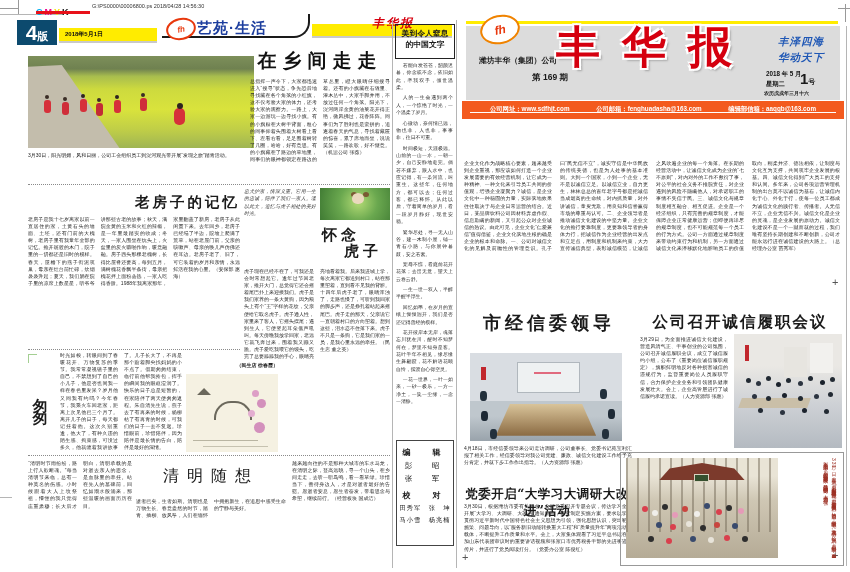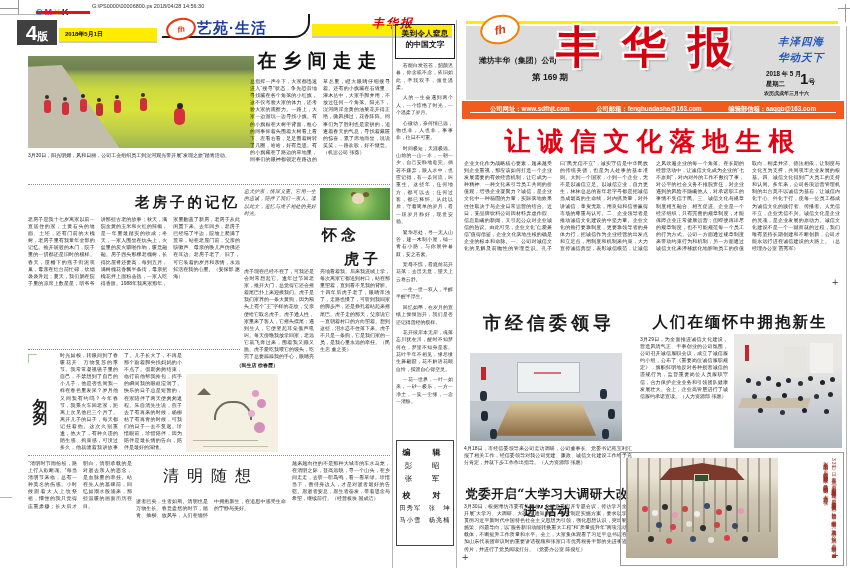--- a/index.html
+++ b/index.html
@@ -12,21 +12,21 @@
   .dotted-h{border-top:1px dotted #8a8a8a;height:0;}
   .vline{width:1px;background:#b5b5b5;}
   .hline{height:1px;background:#b5b5b5;}
   .plus{font-size:11px;color:#555;line-height:1;}
   
   .cmyk span{font-weight:bold;font-size:9px;letter-spacing:2px;}
   .c-c{color:#00aeef}.c-m{color:#ec008c}.c-y{color:#f5e400}.c-k{color:#111}
   .proofpath{font-size:5.5px;color:#333;}
   .redline{background:#e8111a;}
   
-  .pagebox{background:#404040;color:#fff;text-align:center;line-height:25px;}
+  .pagebox{background:#0c4a6e;color:#fff;text-align:center;line-height:25px;}
   .pagebox .n1{font-size:21px;font-weight:bold;}
   .pagebox .n2{font-size:11px;font-weight:bold;}
   .ybar{background:#ffec00;box-shadow:0 2px 0 #c9c9c9;}
   .date-s{font-size:6px;font-weight:bold;line-height:13px;padding-left:6px;color:#111;}
   .tabcurve{border-bottom:2.5px solid #1a1a1a;border-right:2.5px solid #1a1a1a;border-bottom-right-radius:16px;}
   .sect{font-size:15px;font-weight:bold;color:#1d3e9e;letter-spacing:1px;}
   .fh-ellipse{border:2px solid #e8380d;border-radius:50%;transform:rotate(-12deg);
               display:flex;align-items:center;justify-content:center;background:#fff;}
   .fh-ellipse i{font-style:italic;font-weight:bold;color:#e8380d;}
   .papersmall{font-size:12px;font-weight:bold;font-style:italic;color:#d7000f;letter-spacing:2px;}
@@ -159,21 +159,21 @@
   <div class="abs serif t-old" style="left:70px;top:193px;width:170px;text-align:right;">老房子的记忆</div>
   <div class="abs body-txt jt cols3" style="left:28px;top:216px;width:212px;height:130px;">老房子是我十七岁离家以前一直居住的家，土黄石头的墙面、土坯，还有门前的大槐树，老房子里有我童年全部的记忆。推开斑驳的木门，院子里的一切都还是旧时的模样。春天，屋檐下的燕子衔泥筑巢，母亲在灶台前忙碌，炊烟袅袅升起；夏天，我们躺在院子里的凉席上数星星，听爷爷讲那些古老的故事；秋天，满院金黄的玉米和火红的辣椒，是一年里最踏实的收成；冬天，一家人围坐在炕头上，火盆里的炭火噼啪作响，暖意融融。房子西头那棵老槐树，长得比屋脊还要高，每到五月，满树槐花香飘半条街，母亲把槐花拌上面粉蒸熟，一家人吃得香甜。1988年我离家那年，家里翻盖了新房，老房子从此闲置下来。去年回乡，老房子已经塌了半边，院墙上爬满了荒草，站在老屋门前，父亲的咳嗽声、母亲的唤儿声仿佛还在耳边。老房子老了、旧了，可它装着的岁月和亲情，永远鲜活在我的心里。（安保部 惠海）</div>
   <div class="abs dotted-h" style="left:28px;top:349px;width:212px;"></div>
   <div class="abs corner-green" style="left:28px;top:354px;"></div>
 
   <div class="abs intro-i jt" style="left:244px;top:188px;width:72px;height:72px;">忠犬护家，情深义重。它用一生的忠诚，陪伴了我们一家人。谨以此文，追忆与虎子相处的美好时光。</div>
   <div class="photo ph-dog" style="left:320px;top:188px;width:70px;height:32px;">
     <div class="dog-face"></div>
   </div>
   <div class="abs serif t-huzi" style="left:322px;top:226px;">怀念</div>
-  <div class="abs serif t-huzi" style="left:344px;top:250px;">虎子</div>
+  <div class="abs serif t-huzi" style="left:344px;top:242px;">虎子</div>
   <div class="abs body-txt jt cols2" style="left:244px;top:268px;width:146px;height:184px;">虎子现在已经不在了，可我还是会时常想起它。逢年过节回老家，推开大门，总觉得它还会摇着尾巴扑上来迎接我们。虎子是我们家养的一条大黄狗，因为额头上有个“王”字样的花纹，父亲便给它取名虎子。虎子通人性，家里来了客人，它摇头摆尾；遇到生人，它便竖起耳朵低声吼叫。每天傍晚我放学回家，老远它就飞奔过来，围着我又蹦又跳。虎子爱吃我喂它的馒头，吃完了总要舔舔我的手心，眼睛亮亮地看着我。后来我进城上学，每次离家它都送到村口，站在那里望着，直到看不见我的背影。十四年后虎子老了，眼睛浑浊了，走路也慢了，可听到我回家的脚步声，还是挣扎着站起来摇尾巴。虎子走的那天，父亲说它一直朝着村口的方向望着。想到这些，泪水忍不住落下来。虎子不只是一条狗，它是我们家的一员，是我心里永远的牵挂。（民生店 董之英）</div>
 
   <div class="abs serif t-cong" style="left:30px;top:386px;height:90px;">匆匆</div>
   <div class="abs body-txt jt cols2" style="left:60px;top:352px;width:122px;height:100px;">时光如梭，转眼间到了春暖花开、万物复苏的季节。我常常凝视镜子里的自己，不禁想到了自己的小儿子，他是否也同我一样在春色里发呆？岁月他又同我有约吗？今年春节，我乘火车回老家，距离上次见他已三个月了。离开儿子的日子，每天都记挂着他。这次久别重逢，他大了，有种久违的陌生感、拘束感，可没过多久，他就缠着我讲故事了。儿子长大了，不再是那个踮着脚尖找妈妈的小不点了。假期匆匆结束，临行前他帮我拎包，挥手的瞬间我的眼眶湿润了。快乐的日子总是短暂的，在家陪伴了两天便匆匆返程。朱自清先生说，燕子去了有再来的时候，杨柳枯了有再青的时候，可我们的日子一去不复返。珍惜眼前，珍惜陪伴，因为陪伴是最长情的告白，陪伴是最好的深情。</div>
   <div class="abs sig-line" style="left:186px;top:362px;width:92px;">（民生店 徐春霞）</div>
   <div class="photo ph-ink" style="left:186px;top:374px;width:92px;height:78px;">
     <div class="ink-roof"></div>
     <div class="ink-bridge"></div>
     <div class="ink-blossom"></div>
     <div class="ink-water"></div>
@@ -230,36 +230,35 @@
     <span class="bignum">1</span><span style="font-size:7px;font-weight:bold;">号</span>
   </div>
   <div class="abs lunar" style="left:764px;top:90px;">农历戊戌年三月十六</div>
   <div class="abs orangebar" style="left:462px;top:101px;width:326px;height:15px;">
     <span>公司网址：www.sdfhjt.com</span>
     <span>公司邮箱：fenghuadasha@163.com</span>
     <span>编辑部信箱：aaqgb@163.com</span>
   </div>
   <div class="abs" style="left:470px;top:112px;width:366px;height:1px;background:#fff;z-index:2;"></div>
 
-  <div class="abs mainhead" style="left:462px;top:124px;width:382px;">让诚信文化落地生根</div>
   <div class="abs body-txt jt cols4" style="left:464px;top:160px;width:376px;height:148px;">企业文化作为战略核心要素，越来越受到企业重视，那应该如何打造一个企业发展需要的有效经营机制，让它成为一种精神、一种文化来引导员工共同的价值观，增强企业凝聚力？诚信，是企业文化中一种稳固的力量，实际落地效果往往取决于与企业日常运营的结合。近日，某品牌饮料公司因材料弄虚作假、信息欺瞒的新闻，又引起公众对企业诚信的热议。由此可见，企业文化“仁爱兼信”值得借鉴，企业文化落地生根的确是企业的根本和命脉。一、公司对诚信文化的见解及前瞻性的管理意识。孔子曰“民无信不立”，诚实守信是中华民族的传统美德，也是为人处事的基本准则。大到一个国家，小到一个企业，无不是以诚信立足。以诚信立业，自力更生，林林总总的百年老字号都是把诚信当成最高的生命线，对内抓质量，对外讲诚信，童叟无欺，用良知和信誉赢得市场的尊重与认可。二、企业领导者是推动诚信文化建设的中坚力量。企业文化的推行要靠制度，更要靠领导者的身体力行，把诚信作为企业经营的出发点和立足点，用制度和机制来约束，大力宣传诚信典型，表彰诚信模范，让诚信之风吹遍企业的每一个角落。在长期的经营活动中，让诚信文化成为企业的“七不原则”，对内对外的工作不敷衍了事，对公平的社会义务不推脱责任，对企业遇到的风险不隐瞒他人，对承诺职工的事情不失信于民。三、诚信文化与规章制度相互融合、相互促进。企业是一个经济组织，只有完善的规章制度，才能保障企业正常健康运营；但即便再详尽的规章制度，也不可能规范每一个员工的行为方式。公司一方面通过规章制度来带动约束行为和机制，另一方面通过诚信文化来潜移默化地影响员工的价值取向，刚柔并济、德法相依，让制度与文化互为支撑，共同筑牢企业发展的根基。四、诚信文化得到广大员工的支持和认同。多年来，公司各项运营管理机制的出台莫不以诚信为基石，让诚信内化于心、外化于行，使每一位员工都成为诚信文化的践行者、传播者。人无信不立，企业无信不兴。诚信文化是企业的灵魂，是企业发展的原动力。诚信文化建设不是一个一蹴而就的过程，我们唯有坚持长期创建和不断创新，公司才能永远行进在诚信建设的大路上。（总经理办公室 苗秀军）</div>
 
   <div class="abs serif h-visit" style="left:466px;top:311px;width:166px;">市经信委领导</div>
   <div class="photo ph-meet1" style="left:470px;top:353px;width:152px;height:88px;">
     <div class="m1-screen"></div>
     <div class="m1-screenline"></div>
     <div class="m1-flag"></div>
     <div class="m1-table"></div>
     <div class="m1-people"></div>
   </div>
   <div class="abs body-txt jt" style="left:464px;top:445px;width:168px;height:38px;">4月18日，市经信委领导来公司走访调研，公司董事长、党委书记苑宝利汇报了相关工作，经信委领导对我公司党建、廉政、诚信文化建设工作给予充分肯定，并就下步工作作出指导。（人力资源部 张惠）</div>
   <div class="abs serif h-party" style="left:458px;top:486px;width:178px;">党委开启“大学习大调研大改进”活动</div>
   <div class="abs body-txt jt" style="left:464px;top:503px;width:168px;height:58px;">3月30日，根据潍坊市委有关要求，公司党委召开专题会议，传达学习全省开展“大学习、大调研、大改进”通知精神，研究制定实施方案，要求以学习贯彻习近平新时代中国特色社会主义思想为引领，强化思想认识，突出靶向施策、问题导向，以“服务新旧动能转换重大工程”和“质量提升年”两项活动为载体，不断提升工作质量和水平。会上，大家集体观看了习近平总书记在参加山东代表团审议时的重要讲话视频和张家口市优秀税务干部的先进事迹宣传片，并进行了党员阅读打分。（党委办公室 陈俊红）</div>
 
-  <div class="abs serif h-meet" style="left:640px;top:312px;width:200px;">人们在缅怀中拥抱新生</div>
+  <div class="abs serif h-meet" style="left:640px;top:312px;width:200px;">公司召开诚信履职会议</div>
   <div class="abs body-txt jt" style="left:640px;top:336px;width:88px;height:112px;">3月29日，为全面推进诚信文化建设，营造风清气正、干事创业的公司氛围，公司召开诚信履职会议，成立了诚信履约小组，公布了《重要岗位诚信履职规定》，旗帜鲜明地反对各种损害诚信的违规行为，监督重要岗位人员履职守信，合力保护企业业务和引领团队健康发展壮大。会上，企业高管层进行了诚信履约承诺宣读。（人力资源部 张惠）</div>
   <div class="photo ph-meet2" style="left:734px;top:334px;width:108px;height:114px;">
     <div class="m2-panel"></div>
     <div class="m2-flag"></div>
     <div class="m2-table"></div>
     <div class="m2-heads"></div>
   </div>
   <div class="abs" style="left:620px;top:452px;width:222px;height:112px;border:1px solid #999;">
     <div class="photo ph-pav" style="left:5px;top:5px;width:152px;height:100px;">
       <div class="pav-trees"></div>

